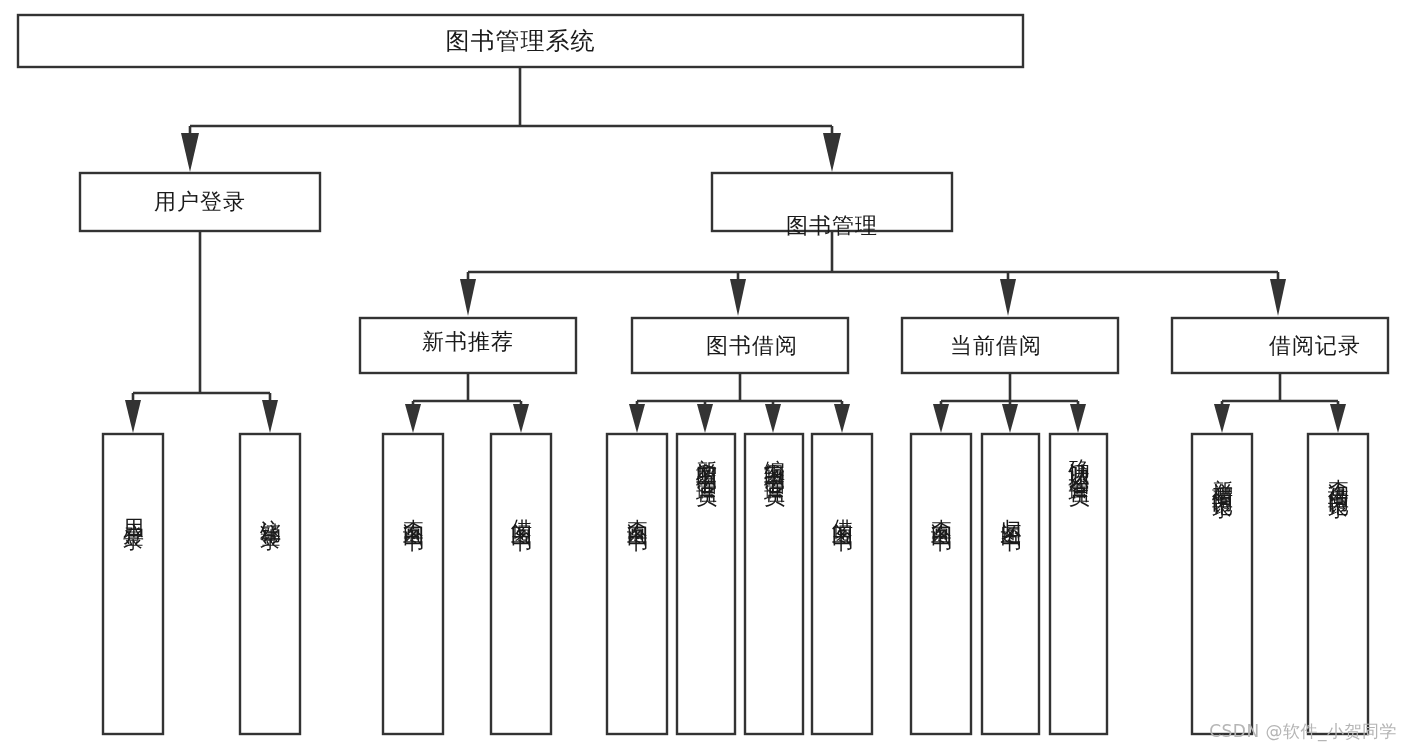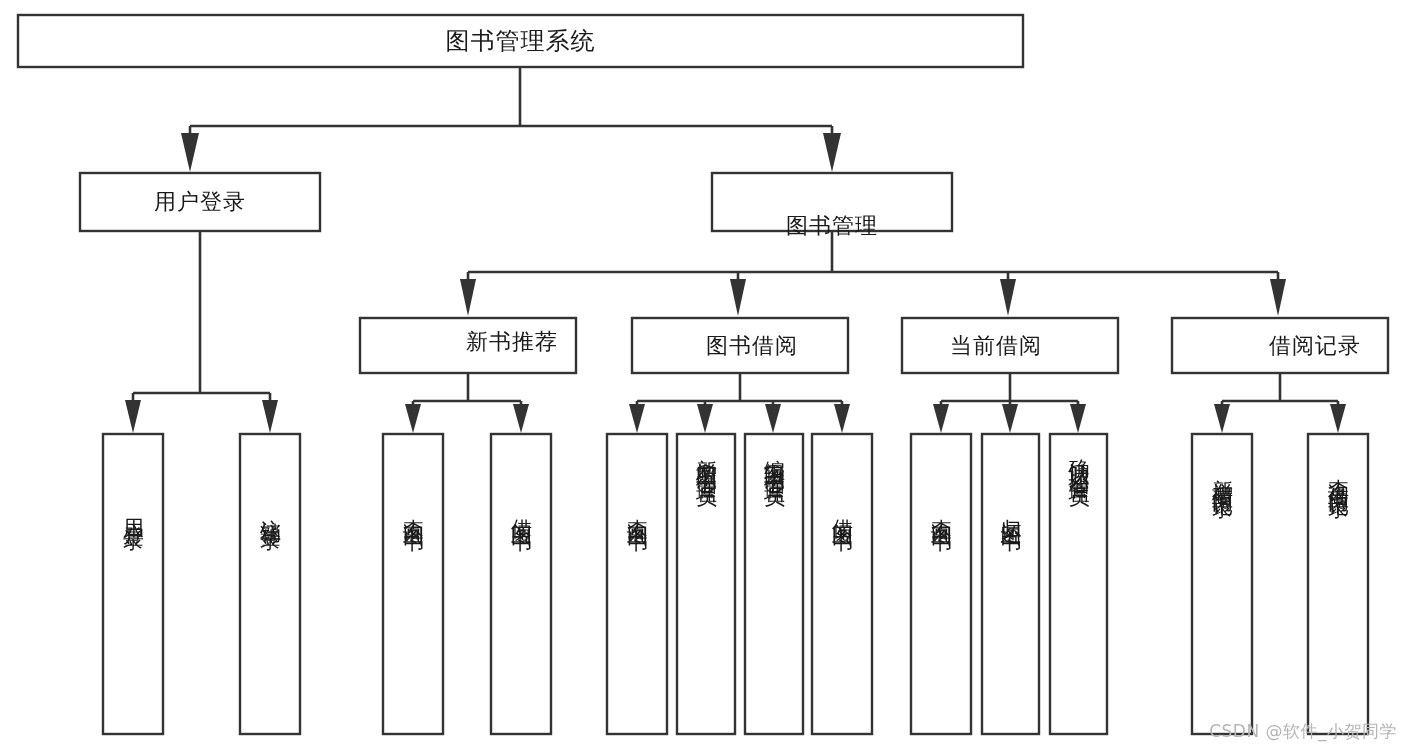--- a/index.html
+++ b/index.html
@@ -188,21 +188,21 @@
   </div>
 
   <div class="hlabel-wrap" style="left:80px; top:173px; width:240px; height:58px;">
     <span class="hlabel-text">用户登录</span>
   </div>
 
   <div class="hlabel-wrap" style="left:712px; top:173px; width:240px; height:58px;margin-top:24px;">
     <span class="hlabel-text">图书管理</span>
   </div>
 
-  <div class="hlabel-wrap" style="left:360px; top:318px; width:216px; height:47px;margin-left:44px;">
+  <div class="hlabel-wrap" style="left:360px; top:318px; width:216px; height:47px;">
     <span class="hlabel-text">新书推荐</span>
   </div>
 
   <div class="hlabel-wrap" style="left:632px; top:318px; width:240px; height:55px;">
     <span class="hlabel-text">图书借阅</span>
   </div>
 
   <div class="hlabel-wrap" style="left:902px; top:318px; width:188px; height:55px;">
     <span class="hlabel-text">当前借阅</span>
   </div>

